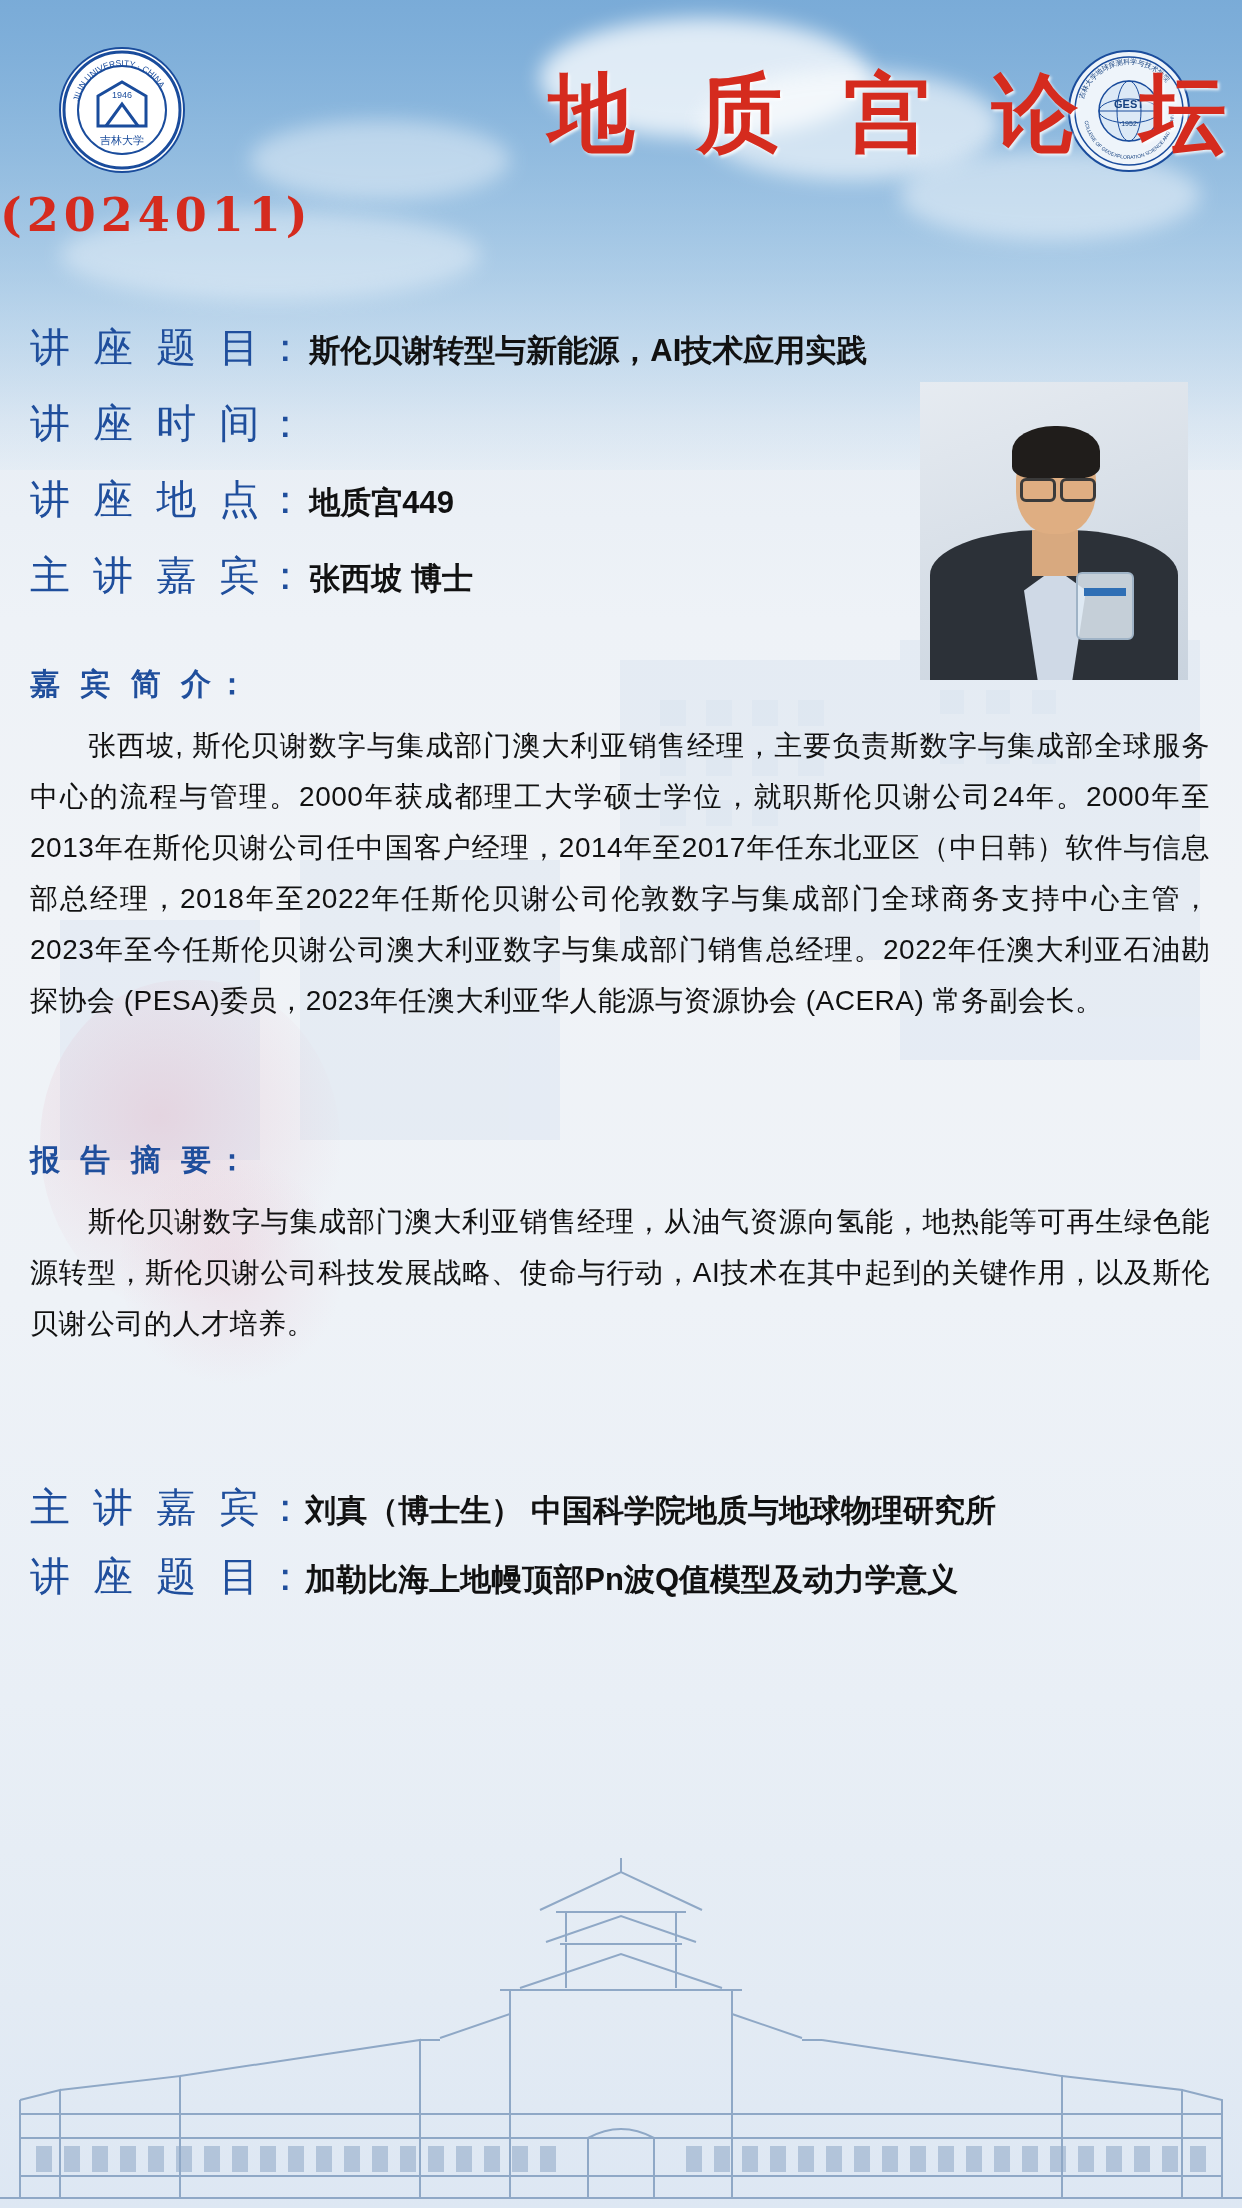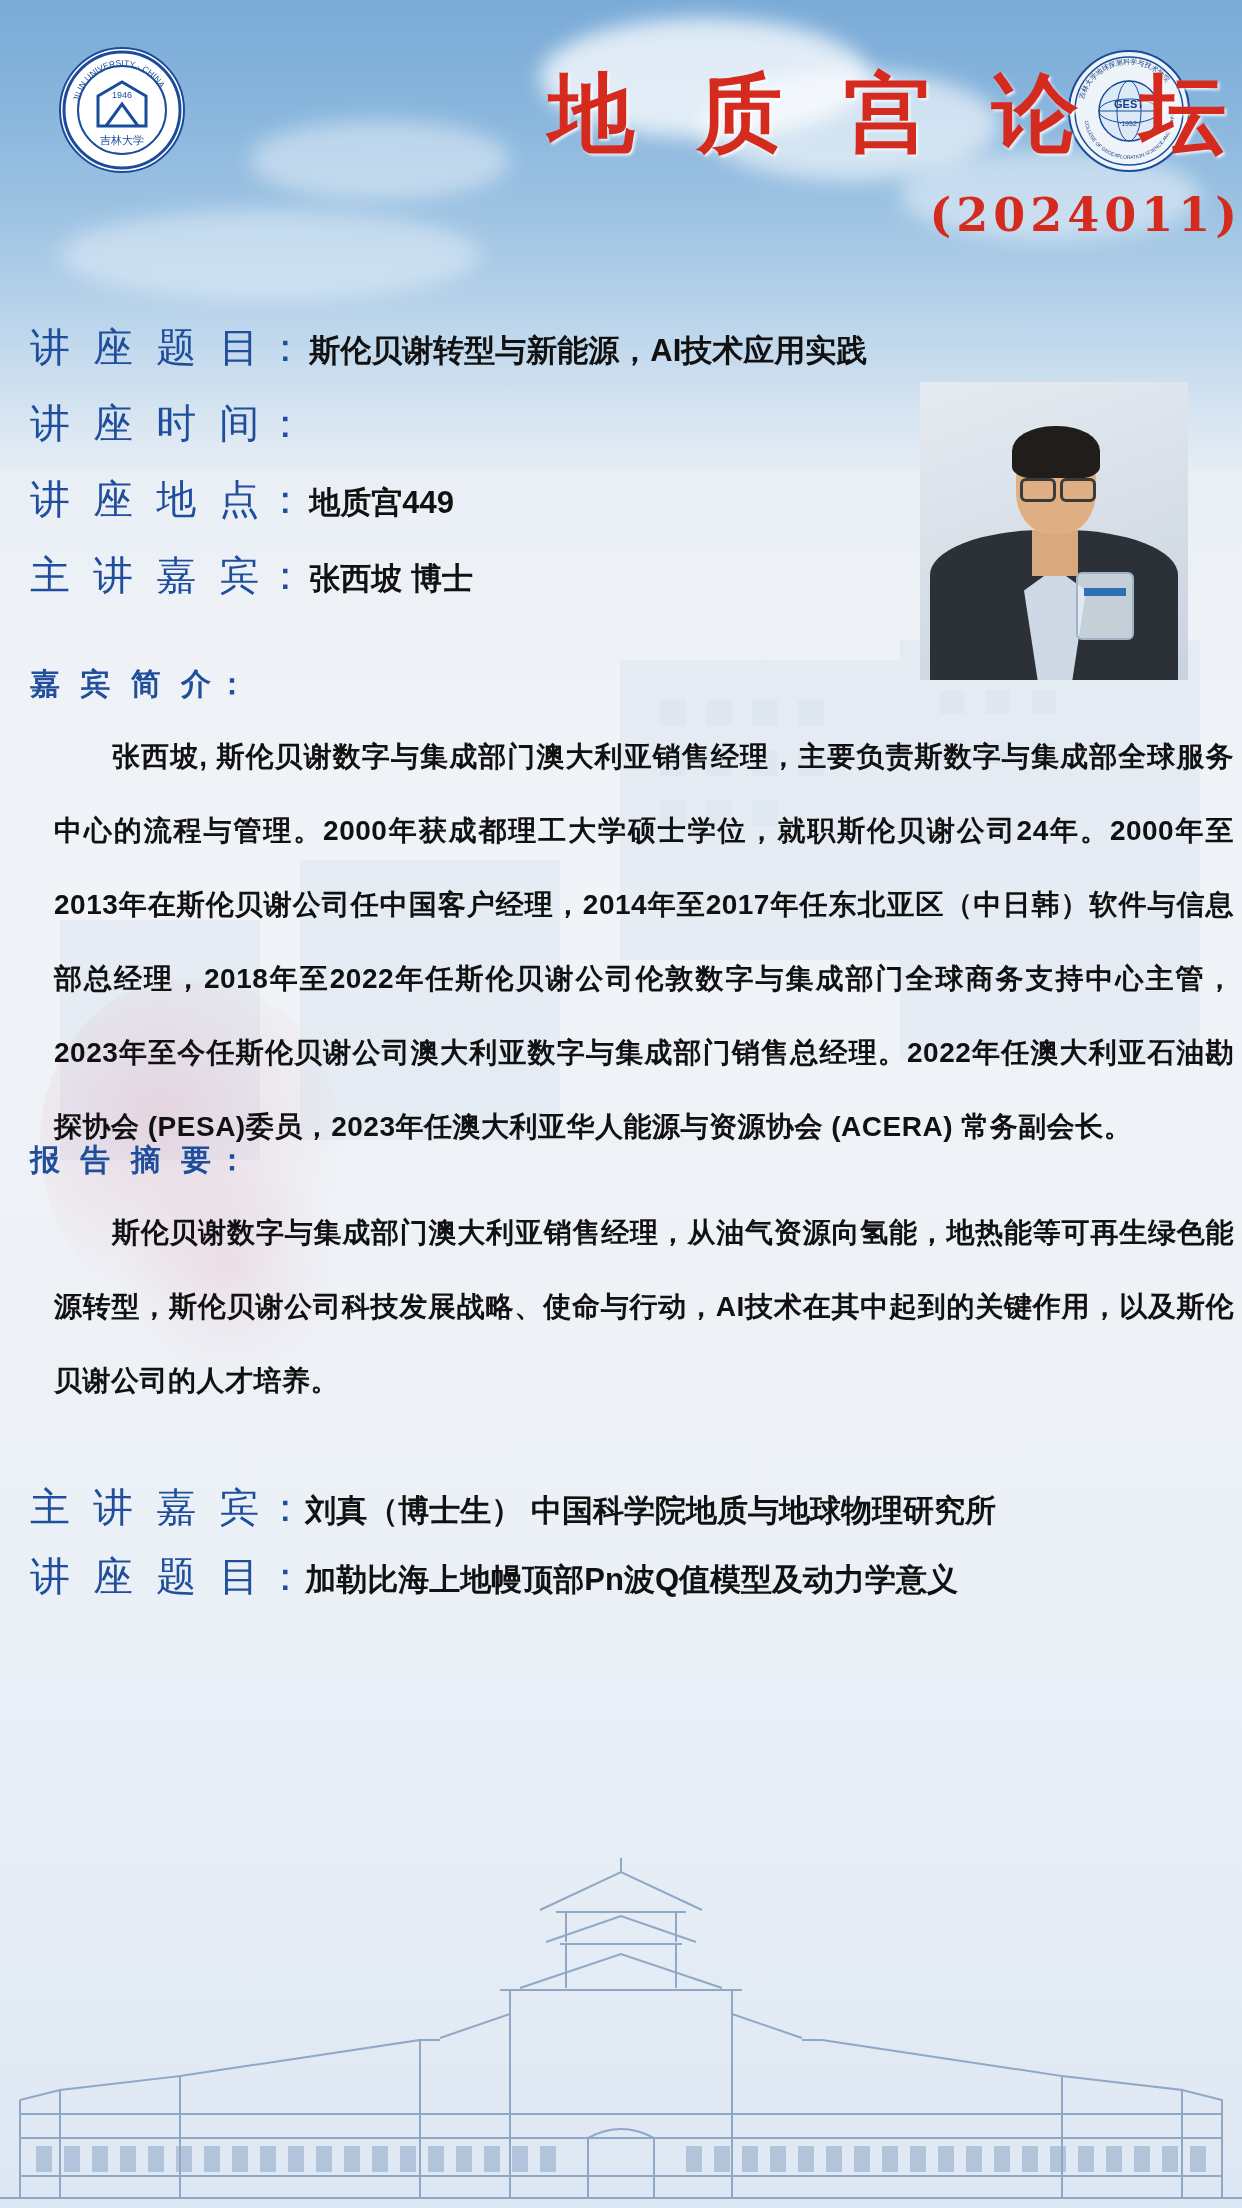--- a/index.html
+++ b/index.html
@@ -80,21 +80,21 @@
     letter-spacing: 16px;
     font-weight: bold;
     color: #d52b1e;
     font-family: "DejaVu Serif", "Liberation Serif", serif;
     text-shadow: 2px 2px 3px rgba(255,255,255,0.8);
   }
   .title-sub {
     position: absolute;
     left: 0; top: 188px;
     width: 1242px;
-    text-align: right;
+    text-align: left;
     font-size: 46px;
     letter-spacing: 5px;
     font-weight: bold;
     color: #d52b1e;
     font-family: "DejaVu Serif", "Liberation Serif", serif;
   }
   .info-list {
     position: absolute;
     left: 30px; top: 320px;
     width: 820px;
@@ -165,25 +165,24 @@
     position: absolute;
     color: #1f4e9c;
     font-size: 30px;
     font-weight: bold;
     letter-spacing: 6px;
   }
   .para {
     position: absolute;
     color: #111111;
     font-size: 28px;
-    font-weight: bold;
-    line-height: 74px;
+    font-weight: normal;
+    line-height: 51px;
     text-align: justify;
     letter-spacing: 0.5px;
-    margin-left: 24px;
   }
   .indent { text-indent: 58px; }
 
   .talk2 { position: absolute; left: 30px; }
   .talk2 .wrapval {
     color: #111;
     font-size: 31px;
     font-weight: bold;
     line-height: 56px;
   }

